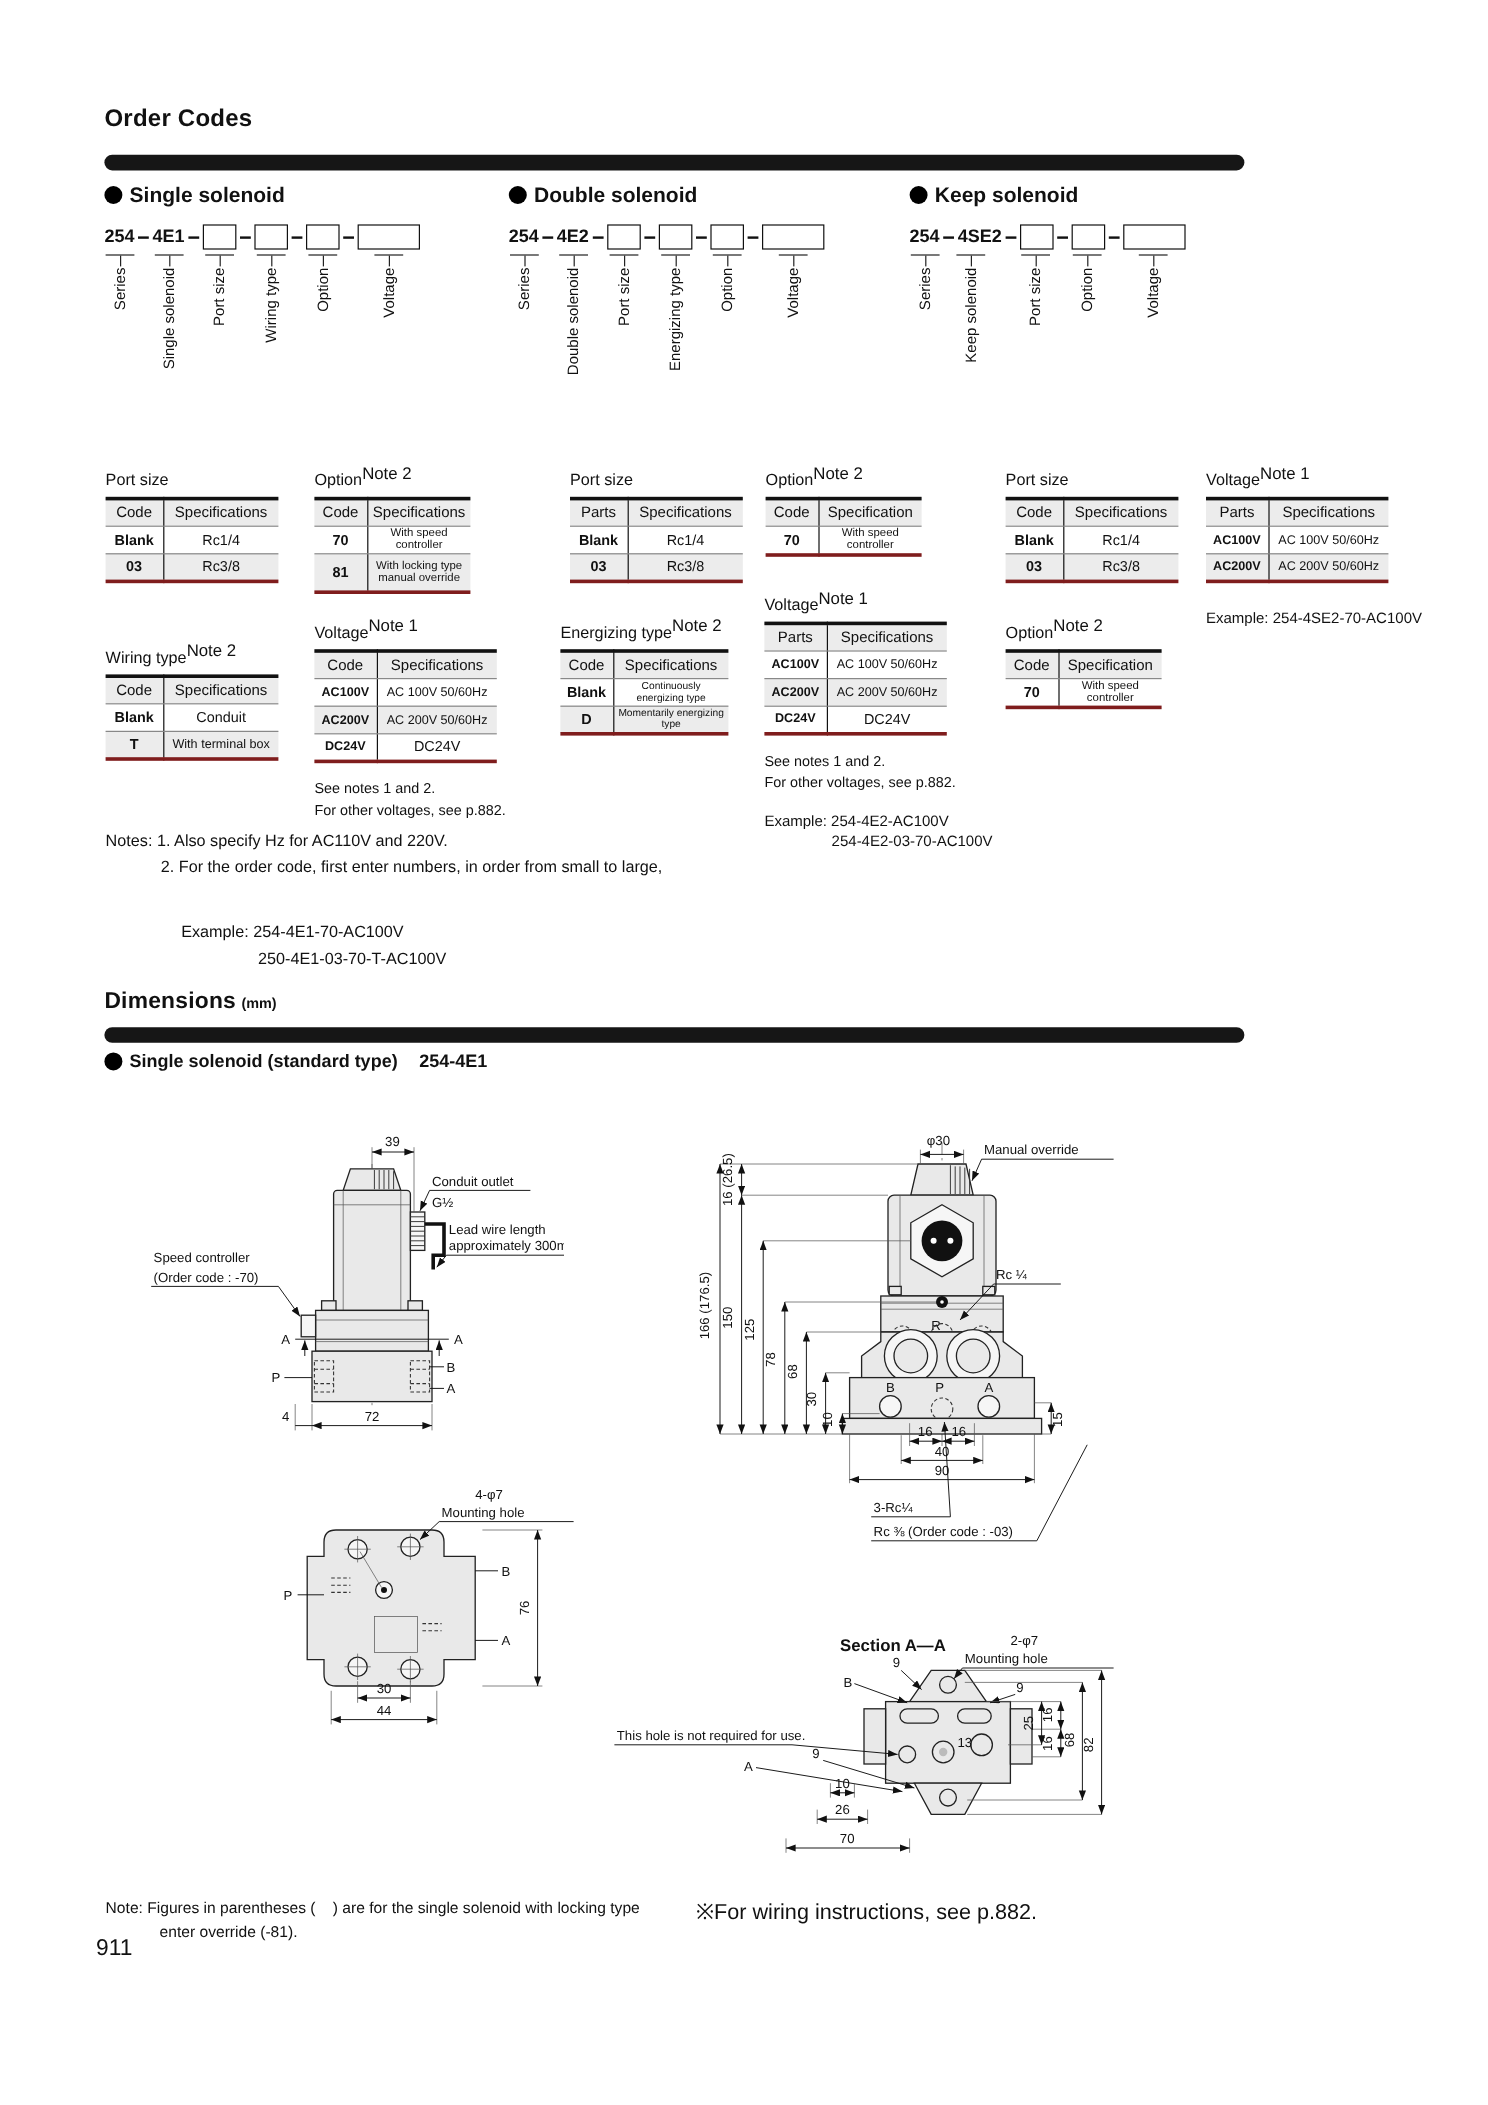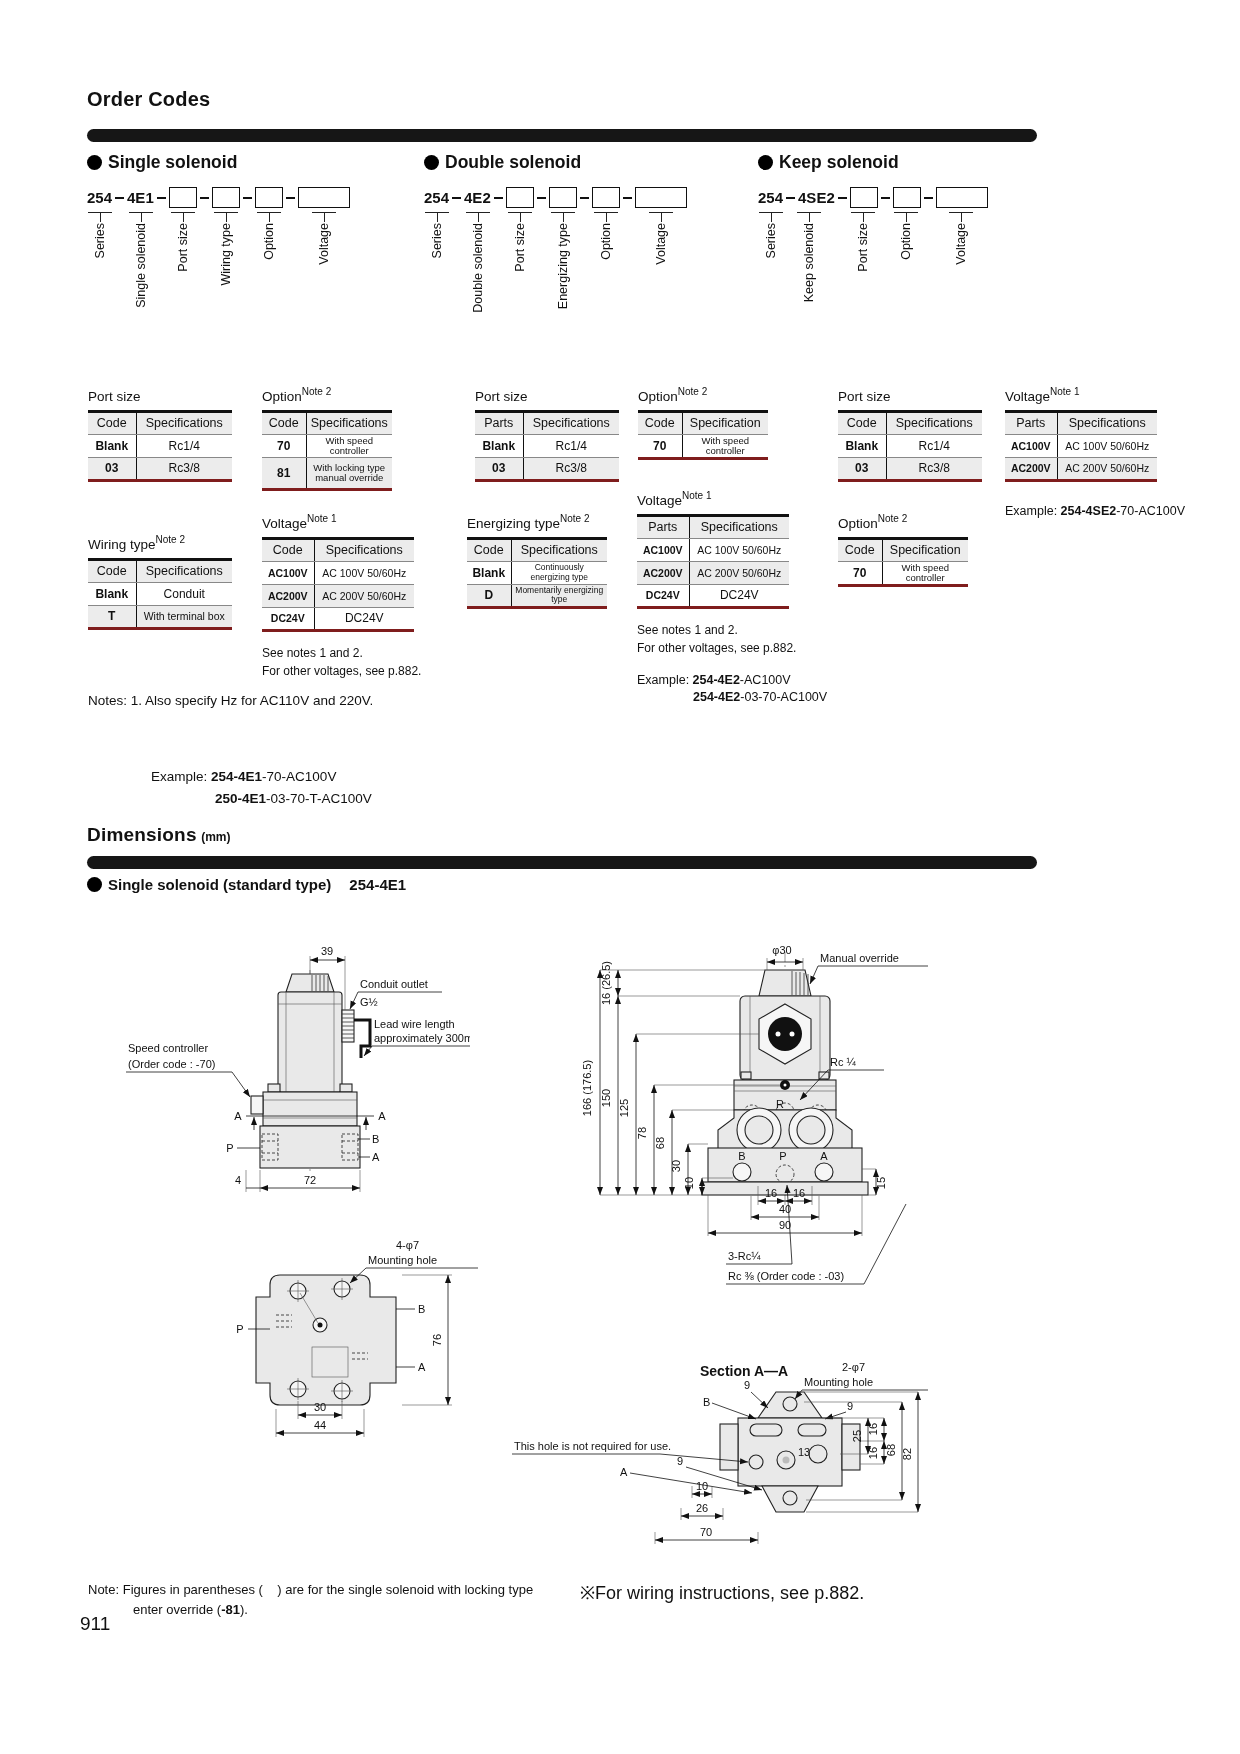--- a/index.html
+++ b/index.html
@@ -13,36 +13,36 @@
 .coderow{display:flex;align-items:center;font-weight:bold;font-size:15px;margin-top:14px}
 .coderow .dash{width:9px;height:2px;background:#111;margin:0 3px;flex:0 0 auto}
 .box{width:28px;height:21px;border:1.8px solid #111;flex:0 0 auto}
 .box.w{width:52px}
 .vlabel{position:absolute;display:flex;flex-direction:column;align-items:center;width:26px}
 .vlabel .hbar{width:24px;height:1px;background:#222}
 .vlabel .tick{width:1px;height:9px;background:#222}
 .vlabel .vtext{writing-mode:vertical-rl;transform:rotate(180deg);font-size:12.5px;margin-top:1px;white-space:nowrap}
 .tbl{position:absolute}
 .tbl-title{font-size:13.5px;margin-bottom:6px;white-space:nowrap}
-.tbl-title sup{font-size:10px}
+.tbl-title sup{font-size:14px}
 table.spec{border-collapse:collapse;border-top:3px solid #111;border-bottom:3px solid #7f1d1d}
 .spec td{border-bottom:1px solid #888;text-align:center;height:23px;font-size:12px;padding:1px 3px;vertical-align:middle}
 .spec tr.hd td{background:#ececec;font-size:12.5px;font-weight:normal}
 .spec td.c{border-right:1.5px solid #111;width:48px;font-weight:bold}
 .spec tr.alt td{background:#ececec}
 .spec td.s{width:96px}
 .w130 td.c{width:44px}.w130 td.s{width:86px}
 .w140 td.c{width:44px}.w140 td.s{width:96px}
 .w152 td.c{width:52px}.w152 td.s{width:100px}
 .s11{font-size:10.5px!important}
 .sm{font-size:9.5px!important;line-height:1.1}
 .xs{font-size:8.5px!important;line-height:1.1}
 .tnote{font-size:12px;margin-top:12px;line-height:1.5}
 .ex{font-size:12.5px;margin-top:3px;white-space:nowrap}
-.b{font-weight:bold}
+.b{font-weight:normal}
 .notes{font-size:13.5px;line-height:1.62}
 .pre{white-space:pre-wrap}
 svg text{font-family:"Liberation Sans",sans-serif;font-size:11px;fill:#111}
 svg .ttl{font-size:14px;font-weight:bold}
 svg .o{fill:#e9e9e9;stroke:#222;stroke-width:1.1}
 svg .o2{fill:#f6f6f6}
 svg .dim{stroke:#111;stroke-width:.8;fill:none}
 svg .ext{stroke:#555;stroke-width:.6;fill:none}
 svg .lead{stroke:#111;stroke-width:.8;fill:none}
 svg .dsh{stroke:#333;stroke-width:.9;fill:none;stroke-dasharray:3,2}
@@ -424,20 +424,21 @@
     <tr>
           <td class="c">70</td>
           <td class="s sm">With speed controller</td>
         </tr>
   </tbody>
     </table>
 </div>
 
 <div class="abs notes" style="left:88px;top:690px">
   <div><span>Notes:</span> <span>1. Also specify Hz for AC110V and 220V.</span></div>
+  <div style="padding-left:46px">2. For the order code, first enter numbers, in order from small to large,</div>
 </div>
 <div class="abs" style="left:151px;top:766px;font-size:13.5px;line-height:1.6">
   <div><span>Example:</span> <span class="b">254-4E1</span><span>-70-AC100V</span></div>
   <div style="padding-left:64px"><span class="b">250-4E1</span><span>-03-70-T-AC100V</span></div>
 </div>
 
 <div class="abs" style="left:87px;top:824px">
   <span class="h1" style="font-size:19px">Dimensions</span>
   <span style="font-size:12px;font-weight:bold">(mm)</span>
 </div>

